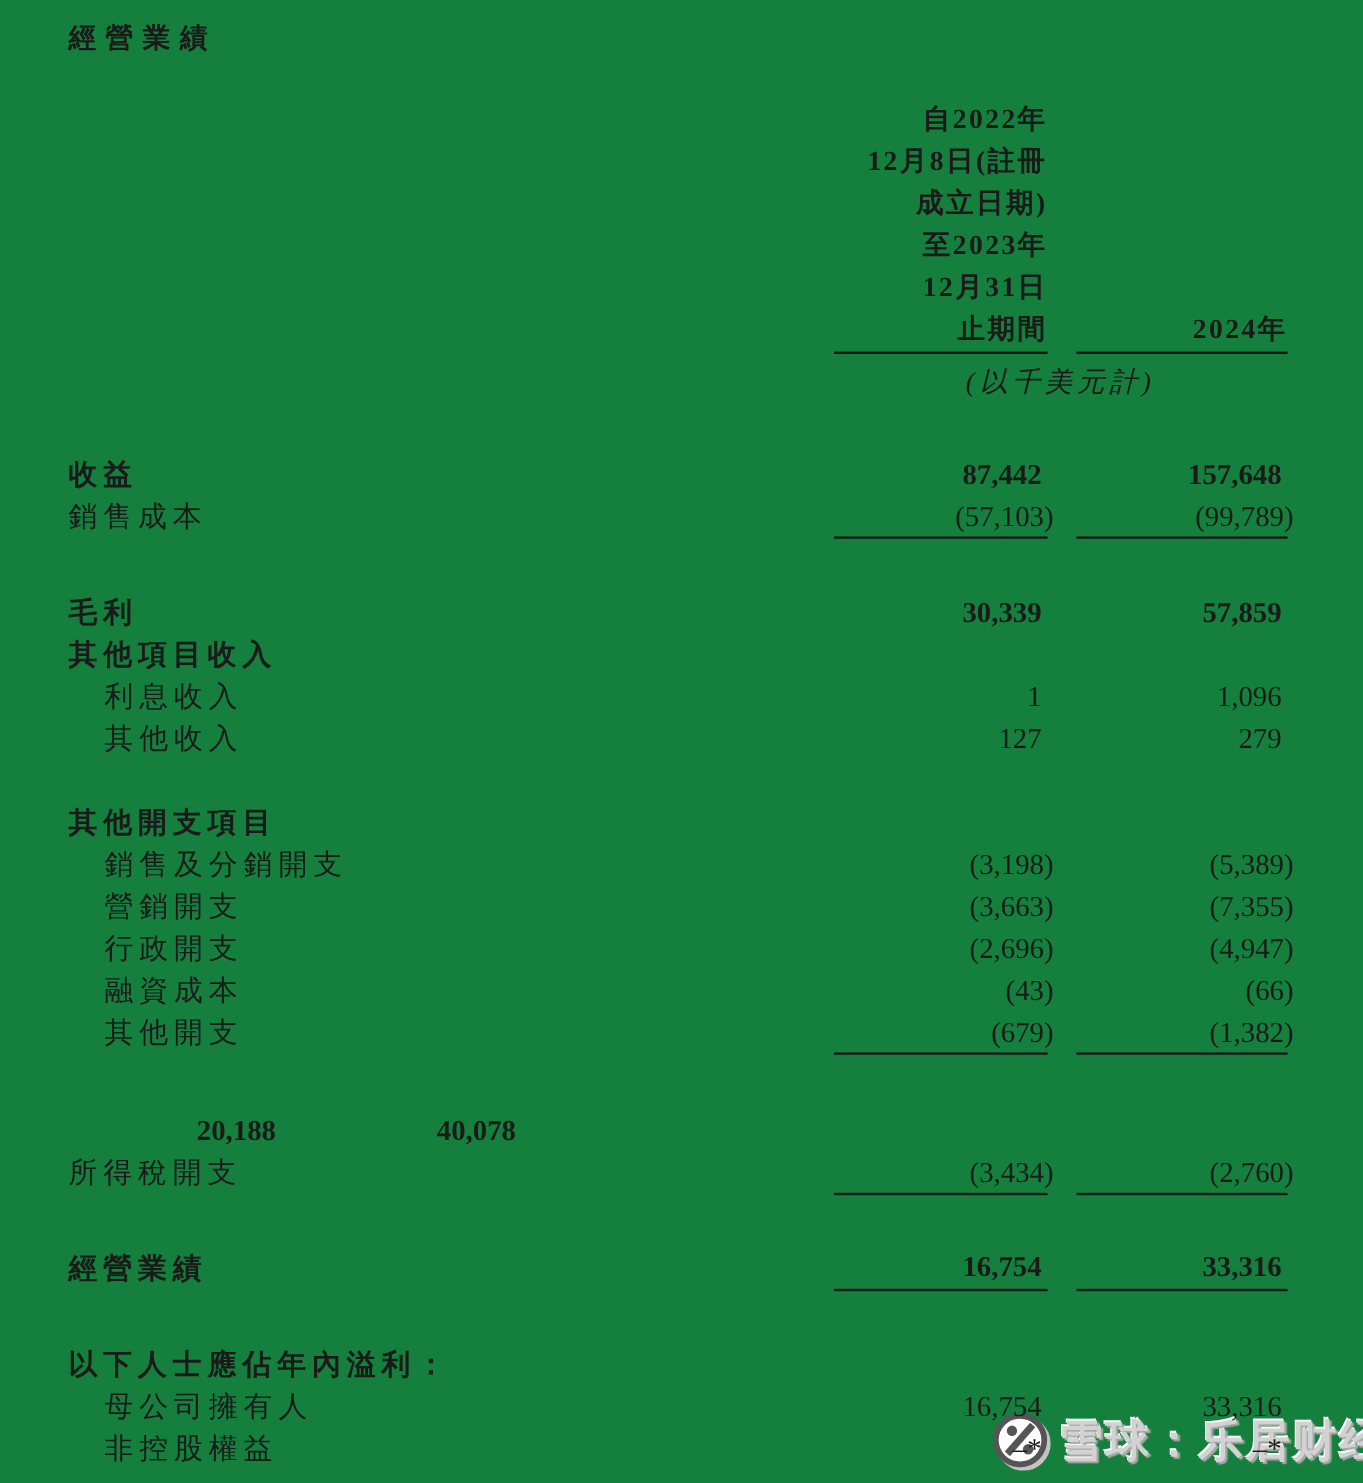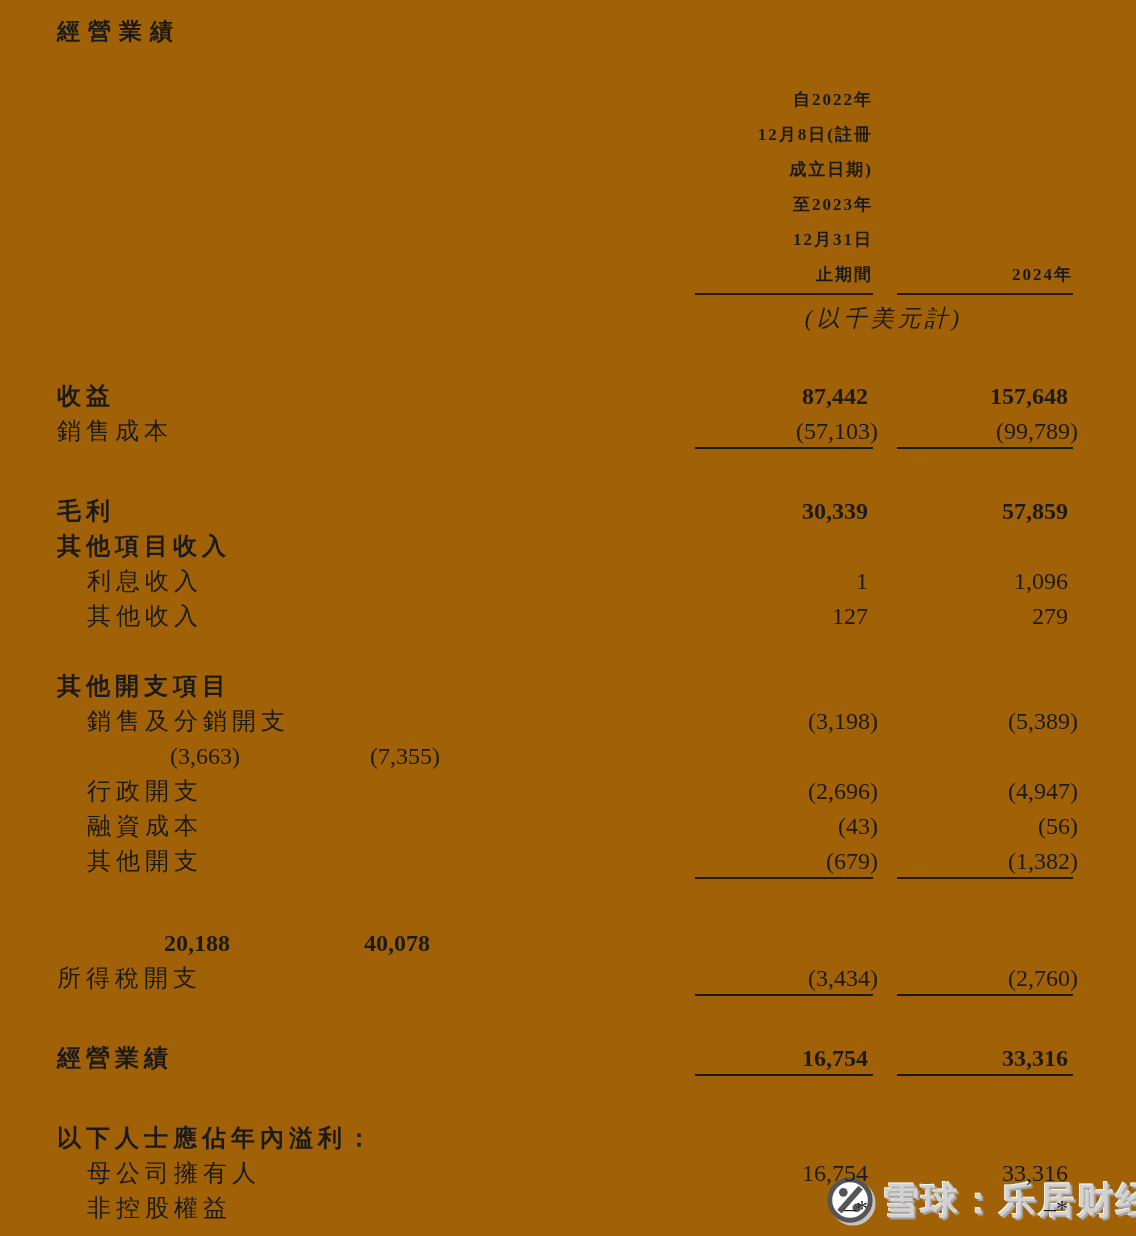--- a/index.html
+++ b/index.html
@@ -1,21 +1,21 @@
 <!DOCTYPE html>
 <html><head>
 <meta charset="utf-8">
 <style>
   * { margin: 0; padding: 0; box-sizing: border-box; }
   html, body { background: #ffffff; }
   .page {
     position: relative;
     width: 1136px;
     height: 1236px;
-    background: #a16207;
+    background: #15803d;
     font-family: "Liberation Serif", "DejaVu Serif", serif;
     color: #1a1a1a;
     overflow: hidden;
   }
   .doc-title {
     position: absolute;
     top: 16px;
     left: 57px;
     font-size: 23px;
     font-weight: bold;
@@ -28,21 +28,21 @@
     left: 57px;
     width: 1016px;
     z-index: 2;
   }
   .hdr-row { display: flex; align-items: flex-end; }
   .hdr-spacer { flex: 1; }
   .hdr-c1, .hdr-c2 {
     border-bottom: 2px solid #1a1a1a;
     padding-bottom: 1px;
     font-weight: bold;
-    font-size: 17px;
+    font-size: 23px;
   }
   .hdr-c1 { width: 178px; }
   .hdr-gap { width: 24px; }
   .hdr-c2 { width: 176px; }
   .hdr-line {
     text-align: right;
     line-height: 35px;
     letter-spacing: 2px;
     white-space: nowrap;
   }
@@ -67,21 +67,21 @@
     flex: 1;
     letter-spacing: 5px;
     white-space: nowrap;
   }
   .row.indent .label { padding-left: 30px; }
   .row .c1 { width: 178px; text-align: right; }
   .row .gapc { width: 24px; }
   .row .c2 { width: 176px; text-align: right; }
   .row.bold { font-weight: bold; }
   .row.rule .c1, .row.rule .c2 { border-bottom: 2px solid #1a1a1a; }
-  .row.gap-45 { margin-top: 45px; }
+  .row.gap-45 { margin-top: 45px; align-items: flex-end; }
   .row.gap-35 { margin-top: 35px; }
   .row.gap-47 { margin-top: 47px; }
   .val { display: inline-block; }
   .val.ov { margin-right: -5px; }   
   .val.pad { padding-right: 5px; }  
   .first-row { margin-top: 45px; }
 
   .watermark {
     position: absolute;
     left: 826px;
@@ -179,37 +179,38 @@
     </div>
 
     <div class="row indent">
       <div class="label">銷售及分銷開支</div>
       <div class="c1"><span class="val ov">(3,198)</span></div>
       <div class="gapc"></div>
       <div class="c2"><span class="val ov">(5,389)</span></div>
     </div>
 
     <div class="row indent">
+      <div class="label">營銷開支</div>
       <div class="c1"><span class="val ov">(3,663)</span></div>
       <div class="gapc"></div>
       <div class="c2"><span class="val ov">(7,355)</span></div>
     </div>
 
     <div class="row indent">
       <div class="label">行政開支</div>
       <div class="c1"><span class="val ov">(2,696)</span></div>
       <div class="gapc"></div>
       <div class="c2"><span class="val ov">(4,947)</span></div>
     </div>
 
     <div class="row indent">
       <div class="label">融資成本</div>
       <div class="c1"><span class="val ov">(43)</span></div>
       <div class="gapc"></div>
-      <div class="c2"><span class="val ov">(56)</span></div>
+      <div class="c2"><span class="val ov">(66)</span></div>
     </div>
 
     <div class="row indent rule">
       <div class="label">其他開支</div>
       <div class="c1"><span class="val ov">(679)</span></div>
       <div class="gapc"></div>
       <div class="c2"><span class="val ov">(1,382)</span></div>
     </div>
 
     <div class="row bold gap-47">

